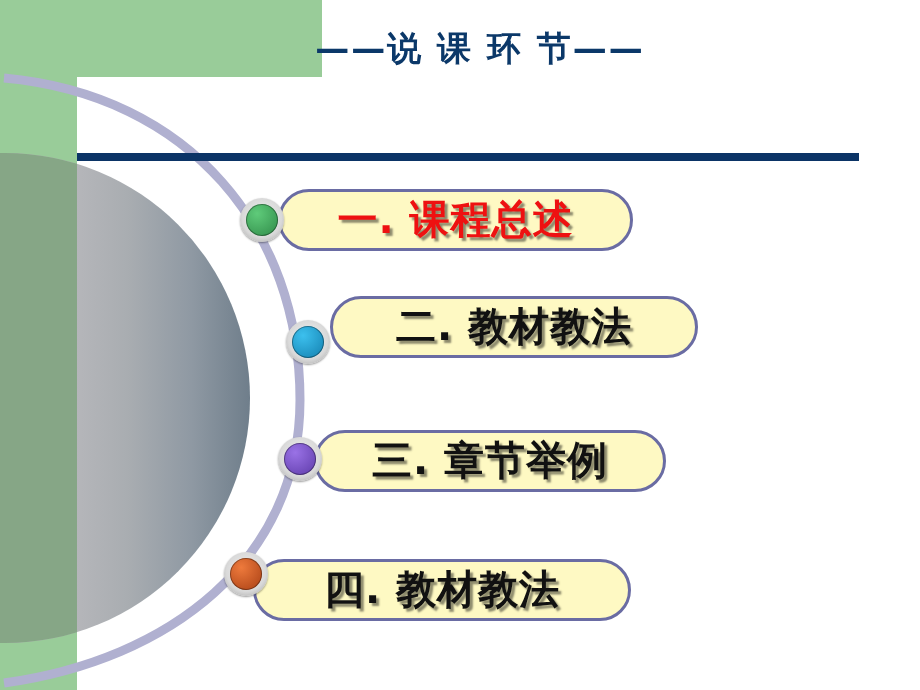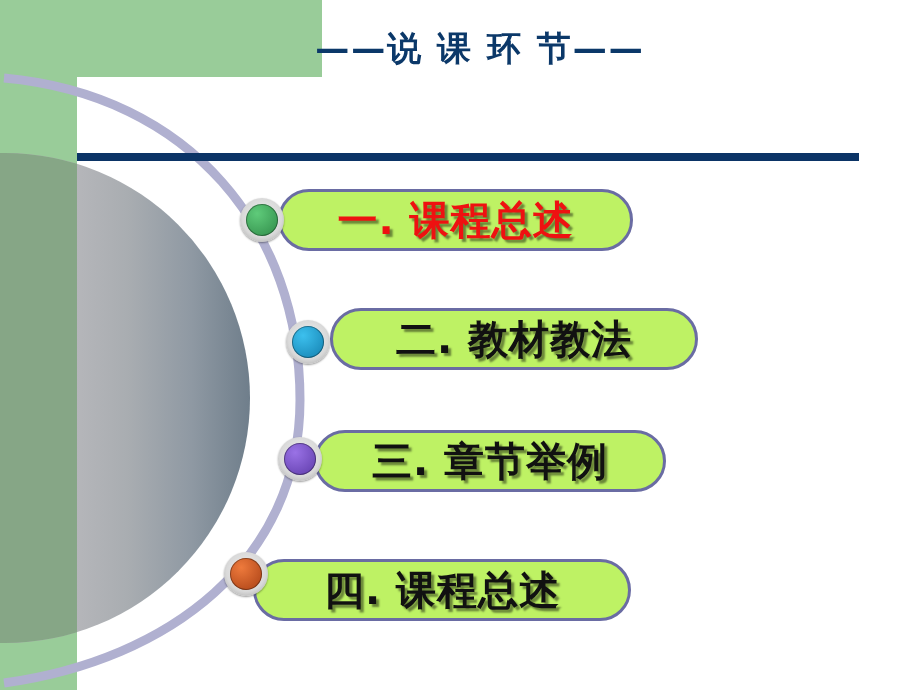--- a/index.html
+++ b/index.html
@@ -7,22 +7,22 @@
     .green-top { position: absolute; left: 0; top: 0; width: 322px; height: 77px; background: #99cc99; }
     .green-side { position: absolute; left: 0; top: 0; width: 77px; height: 690px; background: #99cc99; }
     .white-panel { position: absolute; left: 77px; top: 77px; width: 843px; height: 613px; background: #ffffff; border-top-left-radius: 26px; }
     .half-circle { position: absolute; left: -240px; top: 153px; width: 490px; height: 490px; border-radius: 50%;
       background: linear-gradient(to right, #b8b8bc 0%, #b8b8bc 62%, #a9adb1 75%, #8f99a3 88%, #6f7e8b 100%); }
     .half-circle-overlay { position: absolute; left: 0; top: 0; width: 77px; height: 690px; overflow: hidden; }
     .half-circle-overlay .inner { position: absolute; left: -240px; top: 153px; width: 490px; height: 490px; border-radius: 50%; background: #86a686; }
     .title { position: absolute; left: 0; top: 26px; width: 960px; text-align: center; color: #0b3869; font-size: 34px; font-weight: bold; letter-spacing: 2px; white-space: pre; }
     .rule { position: absolute; left: 77px; top: 153px; width: 782px; height: 8px; background: #0b3466; }
     svg.arc { position: absolute; left: 0; top: 0; }
-    .pill { position: absolute; height: 62px; border: 3px solid #6a6ca3; border-radius: 34px; background: #bef264; box-sizing: border-box;
-      display: flex; align-items: center; justify-content: center; font-size: 40px; font-weight: bold; letter-spacing: 1px; }
+    .pill { position: absolute; height: 62px; border: 3px solid #6a6ca3; border-radius: 34px; background: #fef9c3; box-sizing: border-box;
+      display: flex; justify-content: center; font-size: 40px; font-weight: bold; letter-spacing: 1px; }
     .pill span { text-shadow: 3px 3px 2px rgba(0,0,0,0.45); }
     .pill.active span { color: #ee1111; }
     .pill span { color: #111111; }
     .bullet { position: absolute; width: 44px; height: 44px; border-radius: 50%;
       background: radial-gradient(circle at 50% 45%, #f4f4f4 0%, #d9d9d9 60%, #9a9a9a 100%); box-shadow: 0 1px 2px rgba(0,0,0,0.4); }
     .bullet .core { position: absolute; left: 6px; top: 6px; width: 32px; height: 32px; border-radius: 50%; box-shadow: inset 0 0 0 1px rgba(0,0,0,0.35); }
   </style>
 </head>
 <body>
 
@@ -41,32 +41,32 @@
 <div class="title">——说 课 环 节——</div>
 <div class="rule"></div>
 
 <div class="pill active" style="left:278px; top:189px; width:355px;">
   <span>一. 课程总述</span>
 </div>
 <div class="bullet" style="left:240px; top:198px;">
     <div class="core" style="background: radial-gradient(circle at 35% 30%, #5fcb7a, #2f8a48);"></div>
   </div>
 
-<div class="pill" style="left:330px; top:308px; width:368px;">
+<div class="pill" style="left:330px; top:296px; width:368px;">
   <span>二. 教材教法</span>
 </div>
 <div class="bullet" style="left:286px; top:320px;">
     <div class="core" style="background: radial-gradient(circle at 35% 30%, #3cc0ee, #137fae);"></div>
   </div>
 
 <div class="pill" style="left:314px; top:430px; width:352px;">
   <span>三. 章节举例</span>
 </div>
 <div class="bullet" style="left:278px; top:437px;">
     <div class="core" style="background: radial-gradient(circle at 35% 30%, #9a72e6, #5d3aa8);"></div>
   </div>
 
 <div class="pill" style="left:253px; top:559px; width:378px;">
-  <span>四. 课程总述</span>
+  <span>四. 教材教法</span>
 </div>
 <div class="bullet" style="left:224px; top:552px;">
     <div class="core" style="background: radial-gradient(circle at 35% 30%, #ee7a3c, #a83f14);"></div>
   </div>
 
 </body></html>

